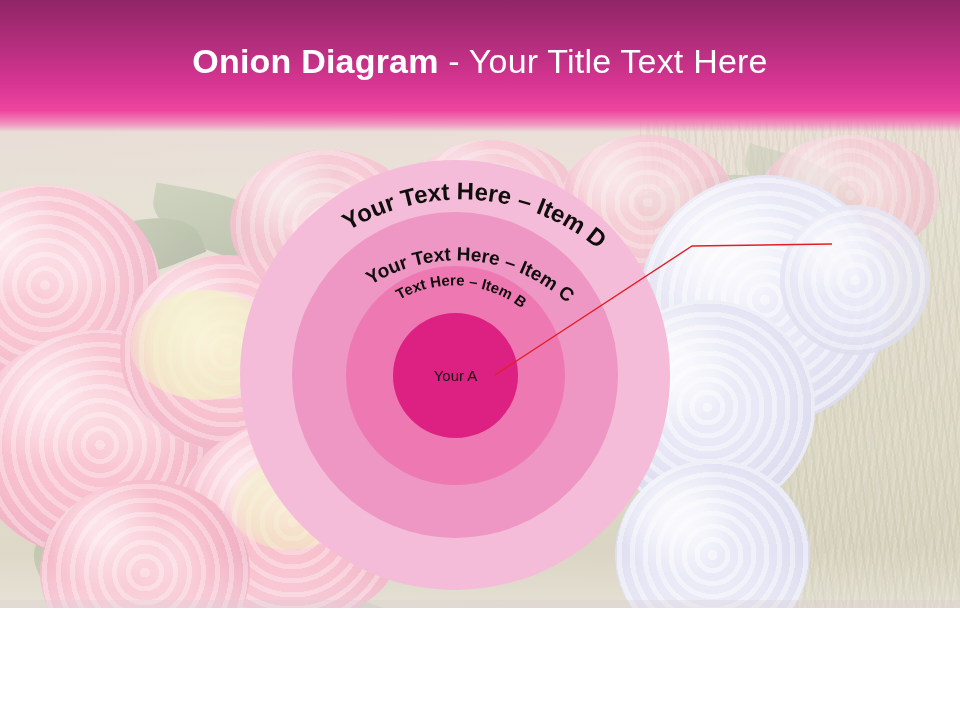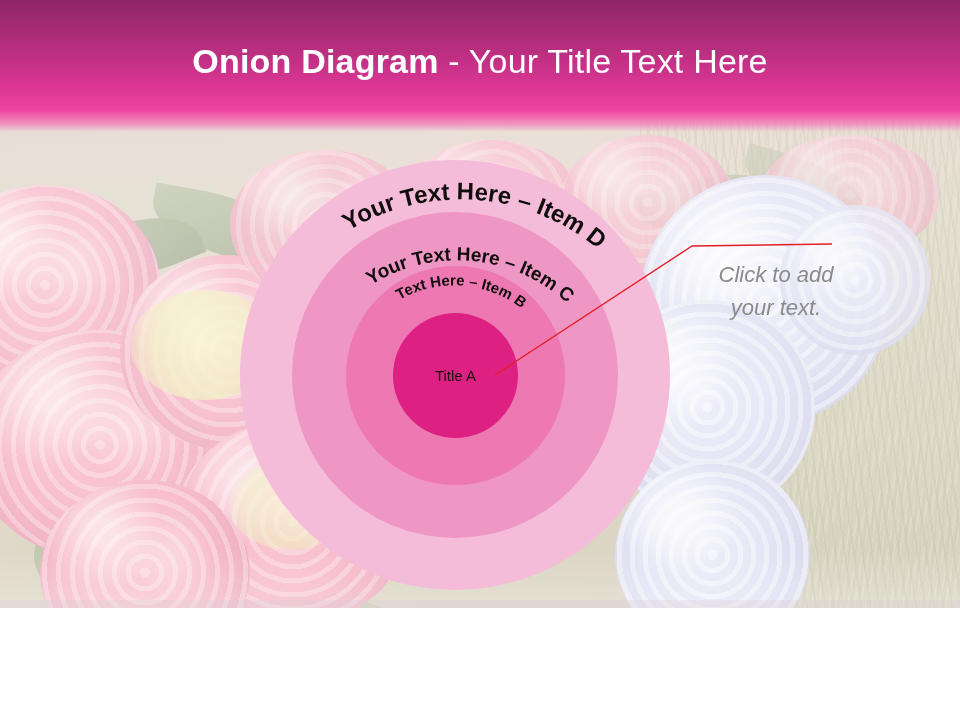--- a/index.html
+++ b/index.html
@@ -270,25 +270,21 @@
         <textPath href="#arcD" startOffset="50%" text-anchor="middle">Your Text Here – Item D</textPath>
       </text>
       <text class="arc-text arc-c">
         <textPath href="#arcC" startOffset="50%" text-anchor="middle">Your Text Here – Item C</textPath>
       </text>
       <text class="arc-text arc-b">
         <textPath href="#arcB" startOffset="50%" text-anchor="middle">Text Here – Item B</textPath>
       </text>
     </svg>
 
-    <div class="center-label">Title A</div>
+    <div class="center-label">Your A</div>
   </div>
 
   <svg class="callout-svg" viewBox="0 0 960 720">
     <polyline points="495,375 692,246 832,244" fill="none" stroke="#e31f26" stroke-width="1.4"></polyline>
   </svg>
 
-  <div class="callout-text">
-    <div>Click  to add</div>
-    <div>your text.</div>
-  </div>
 
 </div>
 
 </body></html>

